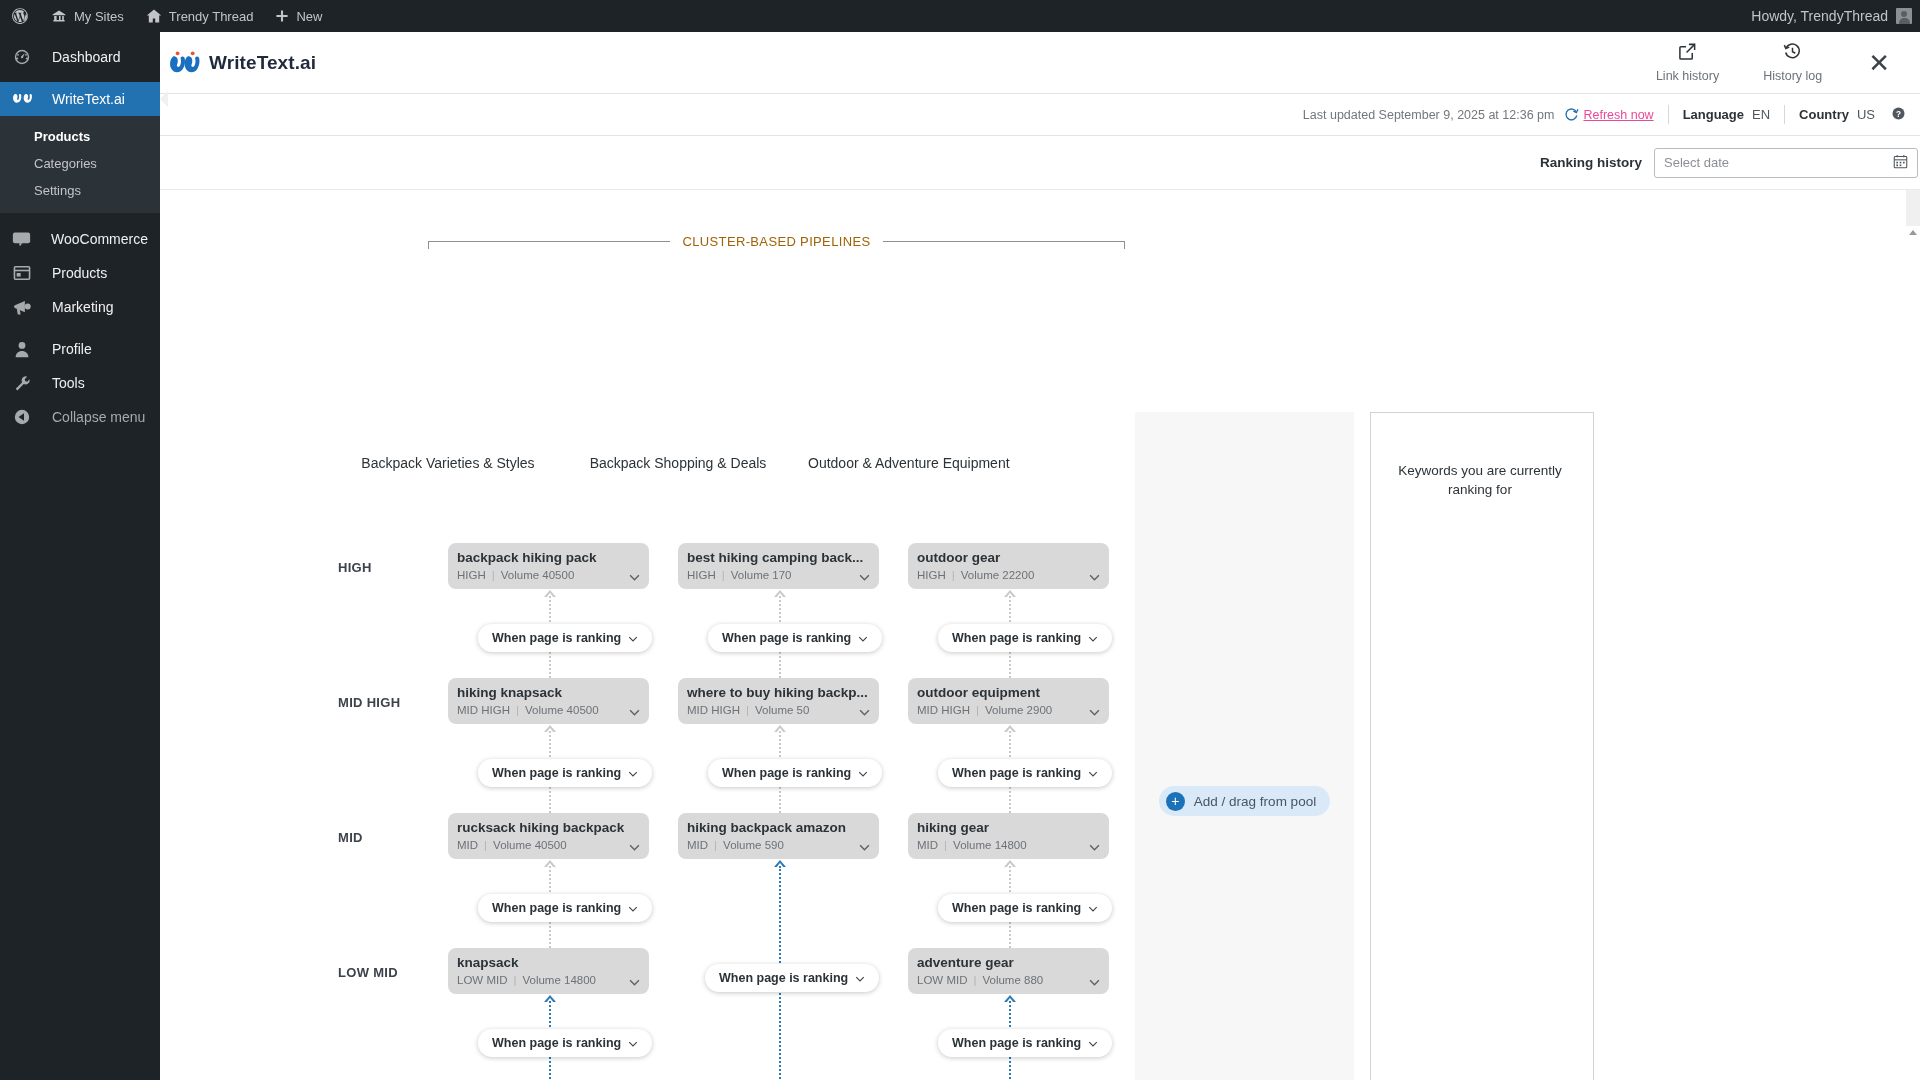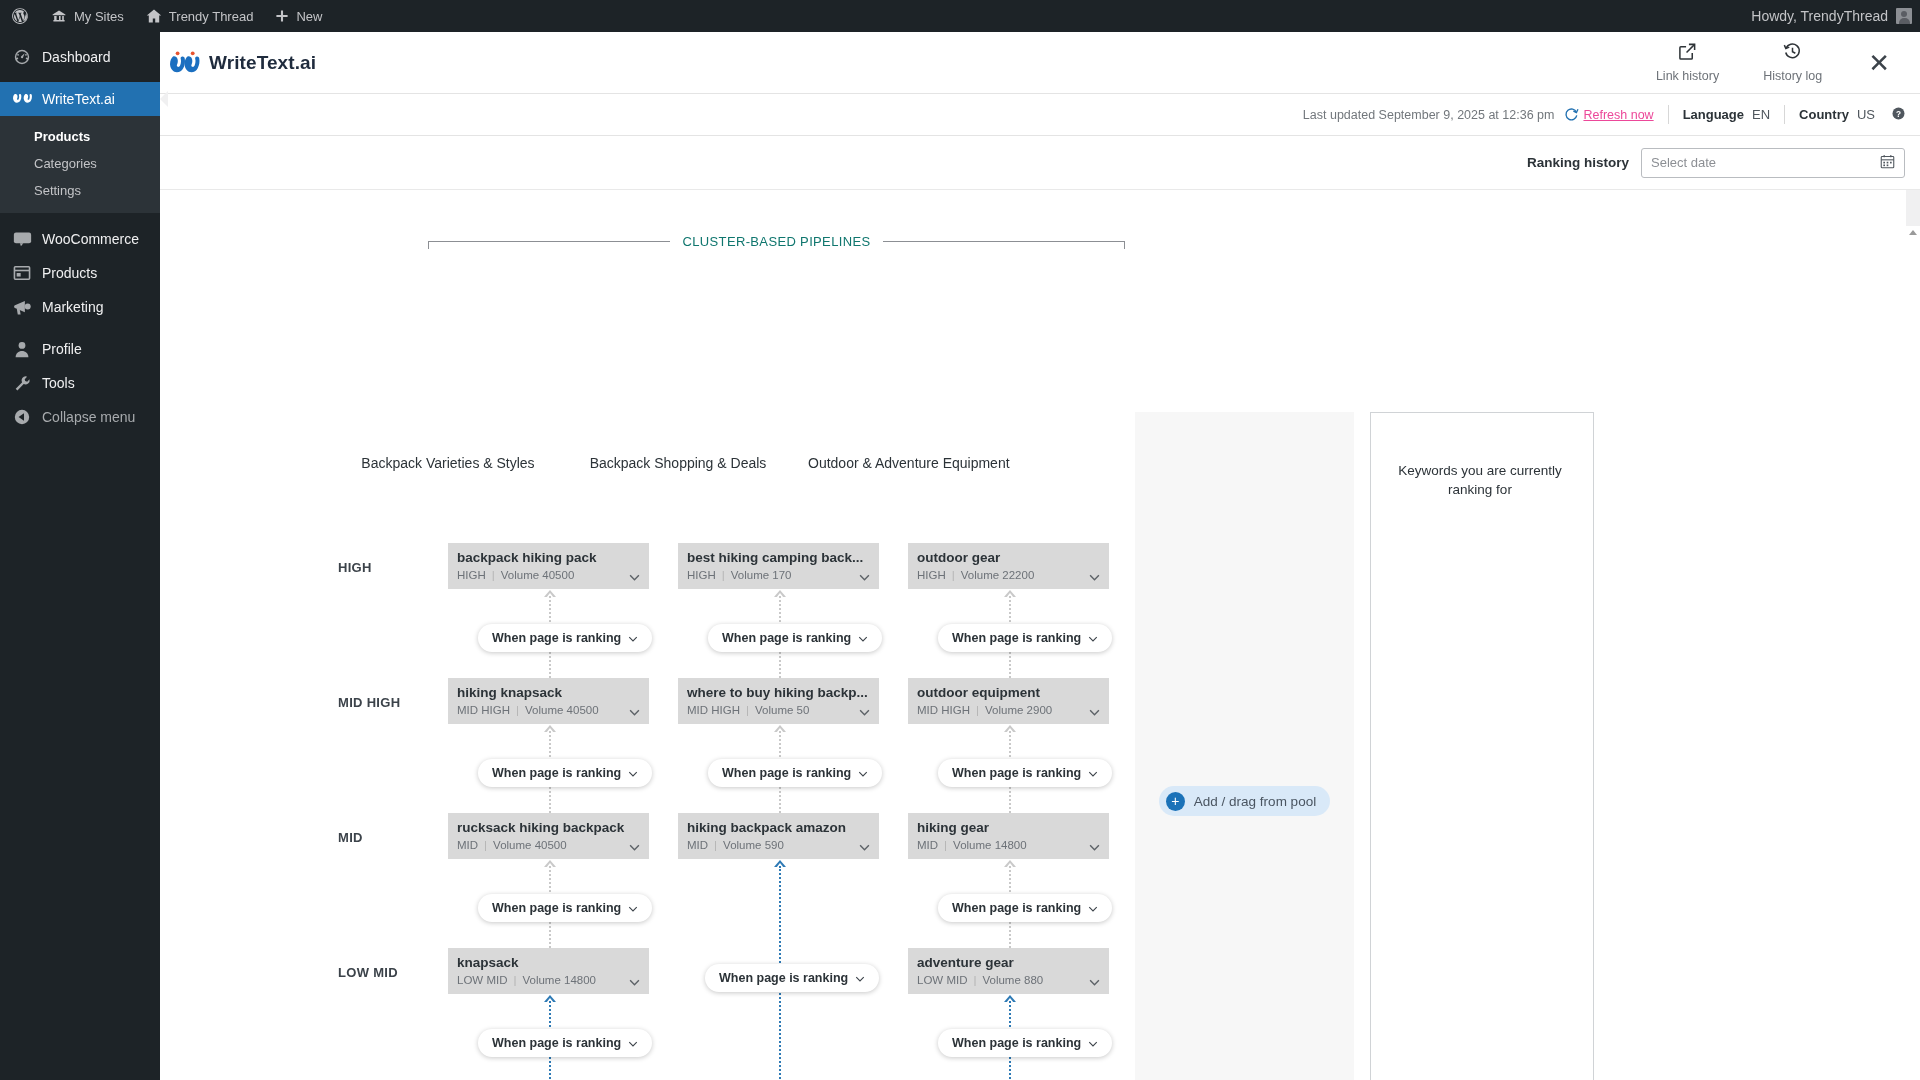--- a/index.html
+++ b/index.html
@@ -34,21 +34,21 @@
     content: ""; position: absolute; left: 2.5px; top: 9.5px;
     width: 11px; height: 8px; border-radius: 5px 5px 0 0; background: #5a5d63;
   }
 
   
   #adminmenu {
     position: absolute; left: 0; top: 32px; width: 160px; height: 1048px;
     background: #1d2327; color: #f0f0f1; font-size: 14px; z-index: 40;
   }
   .menu-item {
-    display: flex; align-items: center; gap: 10px;
+    display: flex; align-items: center; gap: 20px;
     height: 34px; padding: 0 12px; color: #f0f0f1; position: relative;
   }
   .menu-item .mi-ico { width: 20px; height: 20px; display:flex; align-items:center; justify-content:center; color:#a7aaad; }
   .menu-item.current { background: #2271b1; color: #fff; font-weight: 400; }
   .menu-item.current .mi-ico { color: #fff; }
   .menu-item.current::after {
     content: ""; position: absolute; right: -8px; top: 50%; margin-top: -8px;
     border: 8px solid transparent; border-right-color: #f0f0f1;
   }
   .submenu { background: #2c3338; padding: 7px 0 9px 0; }
@@ -94,21 +94,21 @@
   .refresh-ico { color: #2271b1; margin: 0 0 0 10px; display: inline-flex; }
   .meta-div { width: 1px; height: 19px; background: #d7d7d7; margin: 0 14px; }
   .meta-lbl { font-weight: 700; color: #2c3338; font-size: 13px; }
   .meta-val { color: #50575e; font-size: 13px; margin-left: 8px; }
   .help-ico { margin-left: 16px; color: #50575e; }
 
   
   .wt-rank-bar {
     position: absolute; left: 0; top: 104px; width: 1760px; height: 54px;
     background: #fff; border-bottom: 1px solid #e9e9e9;
-    display: flex; align-items: center; justify-content: flex-end; padding-right: 15px;
+    display: flex; align-items: center; justify-content: flex-end; padding-right: 2px;
   }
   .rank-lbl { font-size: 13.5px; font-weight: 700; color: #2c3338; margin-right: 12px; }
   .date-input {
     width: 264px; height: 30px; border: 1px solid #b9bcc0; border-radius: 3px;
     background: #fff; display: flex; align-items: center; padding: 0 9px;
     font-size: 13px; color: #8c8f94;
   }
   .date-input .cal { margin-left: auto; color: #50575e; }
 
   
@@ -121,37 +121,37 @@
   .cluster-banner {
     position: absolute; left: 268px; top: 40px; width: 697px; height: 22px;
     display: flex; align-items: center; gap: 0;
   }
   .cb-line { height: 1px; background: #8c8f94; flex: 1; position: relative; }
   .cb-line.l::before, .cb-line.r::after {
     content: ""; position: absolute; top: 0; width: 1px; height: 8px; background: #8c8f94;
   }
   .cb-line.l::before { left: 0; }
   .cb-line.r::after { right: 0; }
-  .cb-text { font-size: 13px; color: #0f766e; letter-spacing: .35px; padding: 0 13px; white-space: nowrap; }
+  .cb-text { font-size: 13px; color: #a16207; letter-spacing: .35px; padding: 0 13px; white-space: nowrap; }
 
   
   .col-title {
     position: absolute; top: 265px; font-size: 14px; color: #2c3338; text-align: center; white-space: nowrap;
   }
 
   
   .row-label {
     position: absolute; left: 178px; font-size: 13px; font-weight: 700;
     color: #3c434a; letter-spacing: .3px;
   }
 
   
   .kw-card {
     position: absolute; width: 201px; height: 46px;
-    background: #d9d9d9; border-radius: 0; padding: 6px 9px 0 9px;
+    background: #d9d9d9; border-radius: 8px; padding: 6px 9px 0 9px;
   }
   .kw-title {
     font-size: 13.5px; font-weight: 700; color: #2c3338; line-height: 17px;
     white-space: nowrap; overflow: hidden;
   }
   .kw-sub {
     font-size: 11.5px; color: #6d7278; line-height: 16px; margin-top: 1px;
     display: flex; align-items: center; gap: 6px;
   }
   .kw-sub .pipe { color: #b4b4b4; }

